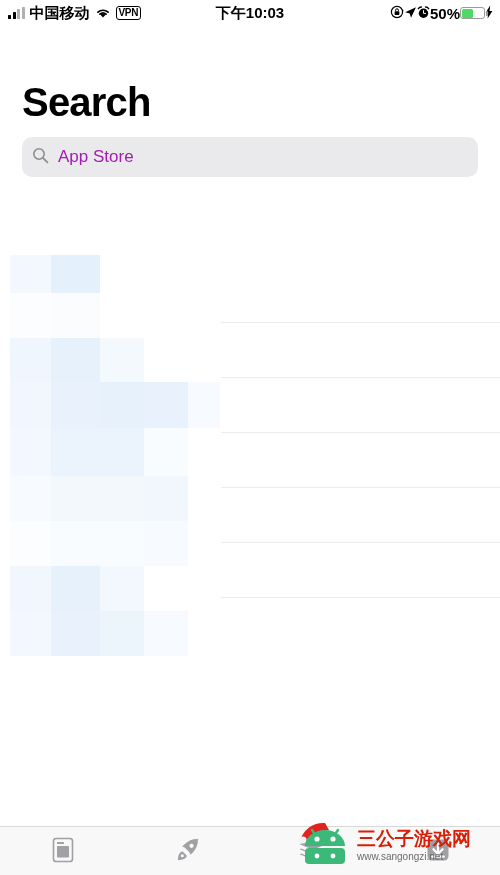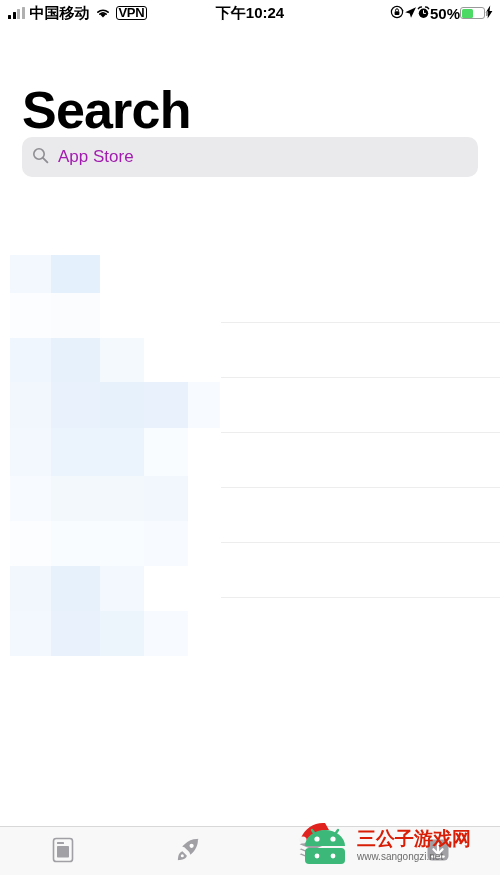--- a/index.html
+++ b/index.html
@@ -25,21 +25,21 @@
   .signal i { width:3px; background:#000; border-radius:0.5px; display:block; }
   .signal i:nth-child(1){ height:4px; }
   .signal i:nth-child(2){ height:7px; }
   .signal i:nth-child(3){ height:10px; background:#b0b0b0; }
   .signal i:nth-child(4){ height:12px; background:#b0b0b0; }
 
   .carrier { font-size:15px; font-weight:bold; letter-spacing:0px; }
 
   .vpn {
     border:1.6px solid #000; border-radius:3px;
-    font-size:13px; font-weight:bold; padding:0px 2px 1px; line-height:11px;
+    font-size:10px; font-weight:bold; padding:0px 2px 1px; line-height:11px;
     letter-spacing:-0.3px;
   }
   .time { font-size:15px; font-weight:bold; }
   .pct { font-size:15px; font-weight:bold; }
 
   .battery { position:relative; width:25px; height:12px; }
   .battery .shell {
     position:absolute; inset:0; border:1px solid #9a9a9a;
     border-radius:3px; background:#fff;
   }
@@ -48,21 +48,21 @@
     background:#4cd964; border-radius:1.5px;
   }
   .battery .nub {
     position:absolute; right:-3px; top:3.5px; width:2px; height:5px;
     background:#9a9a9a; border-radius:0 1px 1px 0;
   }
 
   
   .page-title {
     position:absolute; left:22px; top:80px;
-    font-size:52px; font-weight:bold; letter-spacing:-0.8px; color:#000;
+    font-size:40px; font-weight:bold; letter-spacing:-0.8px; color:#000;
   }
   .searchbar {
     position:absolute; left:22px; top:137px; width:456px; height:40px;
     background:#eaeaec; border-radius:10px;
     display:flex; align-items:center; padding:0 10px; gap:9px;
   }
   .searchbar .ph { font-size:17px; color:#a21caf; }
 
   .section-title {
     position:absolute; left:22px; top:231px;
@@ -119,21 +119,21 @@
         <svg width="16" height="12" viewBox="0 0 16 12">
           <path d="M8 10.6 L5.4 7.7 a3.9 3.9 0 0 1 5.2 0 Z" fill="#000"></path>
           <path d="M2.9 5.2 a7.6 7.6 0 0 1 10.2 0" stroke="#000" stroke-width="1.7" fill="none" stroke-linecap="round"></path>
           <path d="M4.9 7.2 a4.8 4.8 0 0 1 6.2 0" stroke="#000" stroke-width="1.7" fill="none" stroke-linecap="round"></path>
         </svg>
       </span>
       <span class="vpn">VPN</span>
     </div>
 
     <div class="sb-center">
-      <span class="time">下午10:24</span>
+      <span class="time">下午10:03</span>
     </div>
 
     <div class="sb-right">
       <span>
         <svg width="14" height="14" viewBox="0 0 14 14">
           <circle cx="7" cy="7" r="5.6" stroke="#000" stroke-width="1.2" fill="none"></circle>
           <rect x="4.6" y="6.3" width="4.8" height="3.8" rx="0.8" fill="#000"></rect>
           <path d="M5.6 6.3 v-1.1 a1.4 1.4 0 0 1 2.8 0 v1.1" stroke="#000" stroke-width="1" fill="none"></path>
           <path d="M12.2 4.6 l1.4 1 -1.4 1z" fill="#000"></path>
         </svg>

